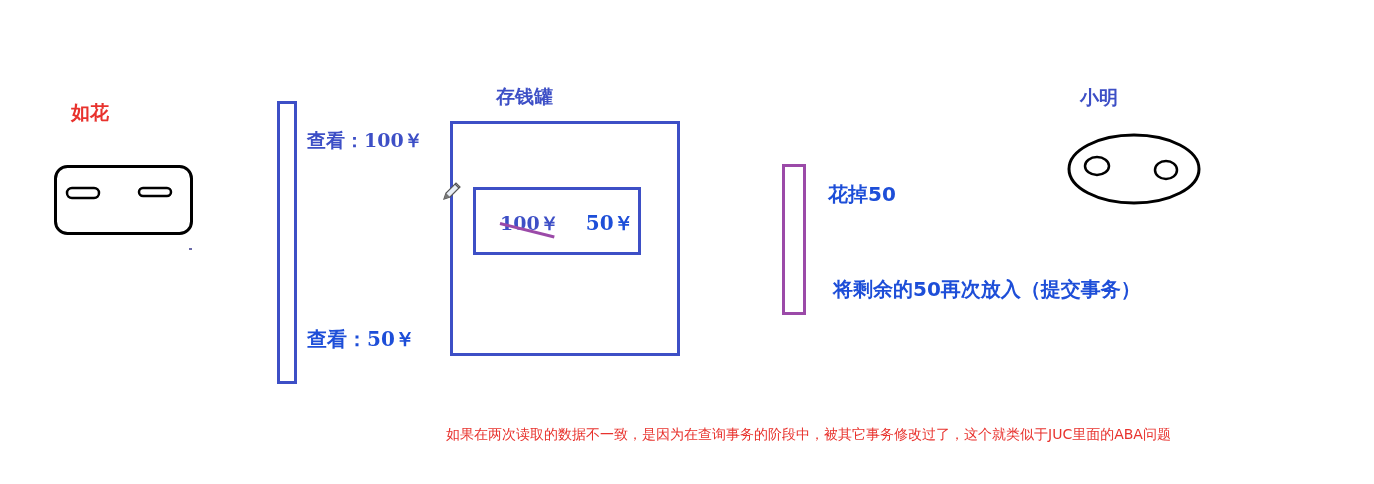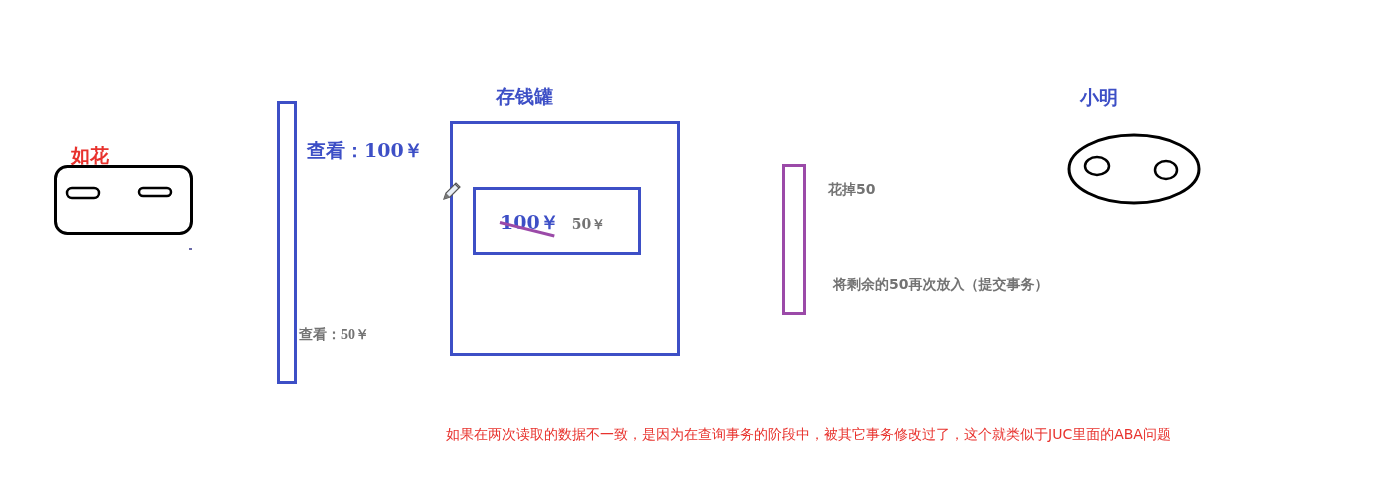--- a/index.html
+++ b/index.html
@@ -1,21 +1,21 @@
 <!DOCTYPE html>
 <html><head>
   <meta charset="utf-8">
   <style>
     html, body { margin: 0; padding: 0; background: #ffffff; }
     body { width: 1374px; height: 484px; position: relative; overflow: hidden;
            font-family: "DejaVu Sans", sans-serif; }
     .abs { position: absolute; }
-    .label-red { color: #e8322d; font-weight: bold; font-size: 19px; margin-top: 43px; }
+    .label-red { color: #e8322d; font-weight: bold; font-size: 19px; }
     .label-blue { color: #3d4fc6; font-weight: bold; font-size: 19px; }
-    .label-purple { color: #737373; font-weight: bold; font-size: 14px; }
+    .label-purple { color: #1d4ed8; font-weight: bold; font-size: 20px; }
     .serif { font-family: "DejaVu Serif", serif; }
     .box-blue { border: 3px solid #3d4fc6; box-sizing: border-box; }
     .box-purple { border: 3px solid #9b4aa8; box-sizing: border-box; }
     .note { color: #e8322d; font-size: 14px; font-family: "DejaVu Sans", sans-serif; white-space: nowrap; }
     .strike-wrap { position: relative; display: inline-block; }
     .strike-line { position: absolute; left: 0; top: 11px; width: 56px; height: 3px; background: #9b4aa8;
                    transform: rotate(14deg); transform-origin: left center; }
   </style>
 </head>
 <body>
@@ -24,32 +24,32 @@
 <div class="abs" style="left:54px; top:165px;">
   <svg width="140" height="72" viewBox="0 0 140 72">
     <rect x="1.5" y="1.5" width="136" height="67" rx="12" ry="12" fill="none" stroke="#000" stroke-width="3"></rect>
     <rect x="13" y="23" width="32" height="10" rx="5" ry="5" fill="none" stroke="#000" stroke-width="2.5"></rect>
     <rect x="85" y="23" width="32" height="8" rx="4" ry="4" fill="none" stroke="#000" stroke-width="2.5"></rect>
   </svg>
 </div>
 <div class="abs" style="left:189px; top:248px; width:3px; height:2px; background:#6a6aa8;"></div>
 
 <div class="abs box-blue" style="left:277px; top:101px; width:20px; height:283px;"></div>
-<div class="abs label-blue serif" style="left:307px; top:138px;">查看：100￥</div>
-<div class="abs label-purple serif" style="left:299px; top:326px;font-family:Liberation Serif, serif;">查看：50￥</div>
+<div class="abs label-blue serif" style="left:307px; top:128px;">查看：100￥</div>
+<div class="abs label-purple serif" style="left:307px; top:326px;">查看：50￥</div>
 
 <div class="abs label-blue" style="left:496px; top:84px;">存钱罐</div>
 <div class="abs box-blue" style="left:450px; top:121px; width:230px; height:235px;"></div>
 <div class="abs box-blue" style="left:473px; top:187px; width:168px; height:68px;">
   <div style="position:absolute; left:24px; top:20px; white-space:nowrap;" class="serif">
     <span class="strike-wrap">
       <span class="label-blue serif">100￥</span>
       <span class="strike-line"></span>
     </span>
-    <span class="label-purple serif" style="margin-left:8px;">50￥</span>
+    <span class="label-purple serif" style="margin-left:22px;">50￥</span>
   </div>
 </div>
 <div class="abs" style="left:441px; top:180px;">
   <svg width="22" height="22" viewBox="0 0 22 22">
     <path d="M3 19 L5 13 L15 3 L19 7 L9 17 Z" fill="#e8eef6" stroke="#555" stroke-width="1.2"></path>
     <path d="M3 19 L5 13 L9 17 Z" fill="#777"></path>
     <path d="M14 4 L18 8" stroke="#555" stroke-width="1.2"></path>
   </svg>
 </div>
 

